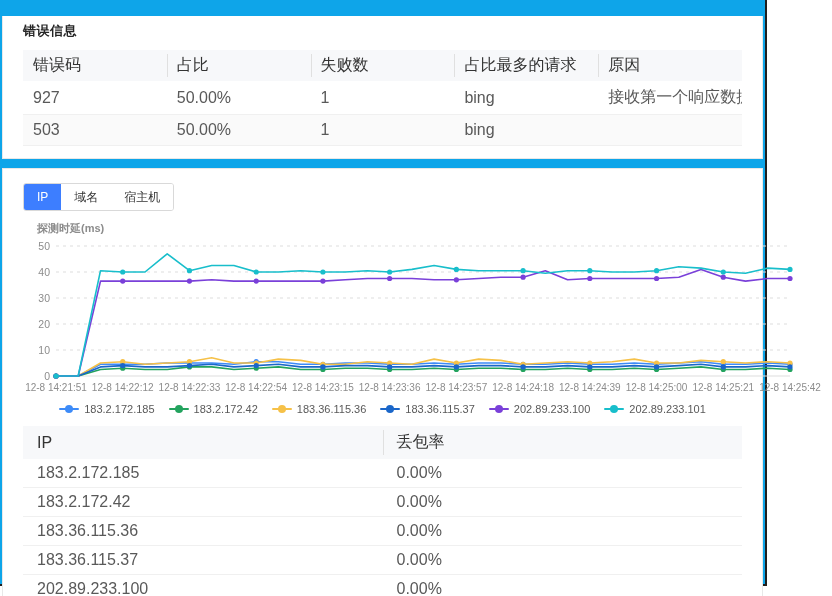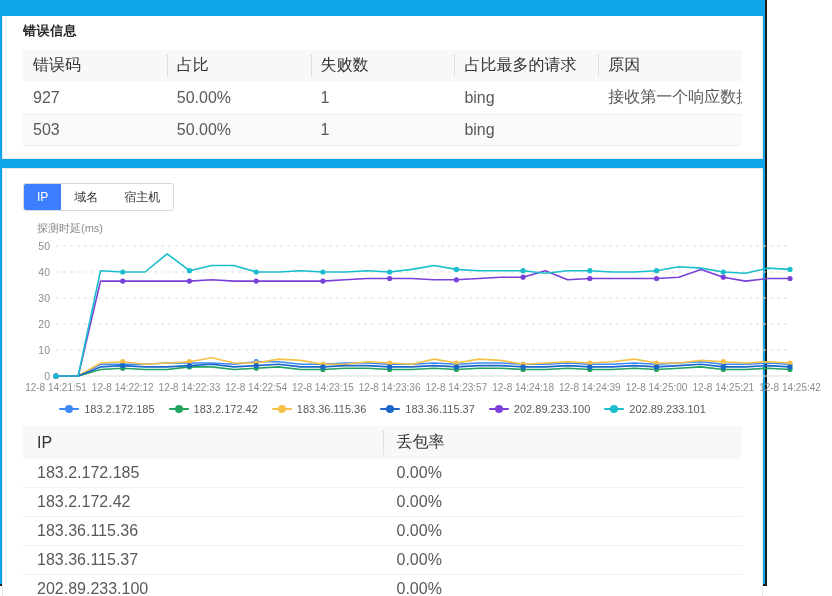--- a/index.html
+++ b/index.html
@@ -14,21 +14,21 @@
   table{width:100%;border-collapse:collapse;table-layout:fixed;}
   thead th{background:#f7f8fa;font-size:16px;font-weight:500;color:#333;text-align:left;
            padding:5px 10px;height:13px;position:relative;}
   thead th + th::before{content:"";position:absolute;left:0;top:4px;bottom:4px;width:1px;background:#e0e0e0;}
   tbody td{font-size:16px;color:#595959;padding:6px 10px;border-bottom:1px solid #f0f0f0;
            white-space:nowrap;overflow:hidden;}
   tbody tr.striped{background:#fafafa;}
   .tabs{display:inline-flex;border:1px solid #d9d9d9;border-radius:3px;overflow:hidden;margin-bottom:4px;}
   .tab{font-size:12px;color:#333;padding:5px 13px;background:#fff;cursor:pointer;line-height:16px;}
   .tab.active{color:#fff;}
-  .ylabel{font-size:11px;color:#8c8c8c;margin:6px 0 0 14px;}
+  .ylabel{font-size:11px;color:#8c8c8c;margin:6px 0 0 14px;font-weight:bold;}
   .chart-box{position:relative;}
   svg{overflow:visible;display:block;}
   .legend{display:flex;justify-content:center;align-items:center;gap:14px;margin-top:0;height:18px;}
   .legend-item{display:flex;align-items:center;gap:5px;cursor:pointer;}
   .legend-marker{position:relative;width:20px;height:8px;}
   .legend-marker .bar{position:absolute;left:0;right:0;top:3px;height:2px;border-radius:1px;}
   .legend-marker .dot{position:absolute;left:6px;top:0;width:8px;height:8px;border-radius:50%;}
   .legend-label{font-size:11px;color:#595959;}
   .ip-table{margin-top:8px;}
   .ip-table thead th{padding:6px 14px;}

